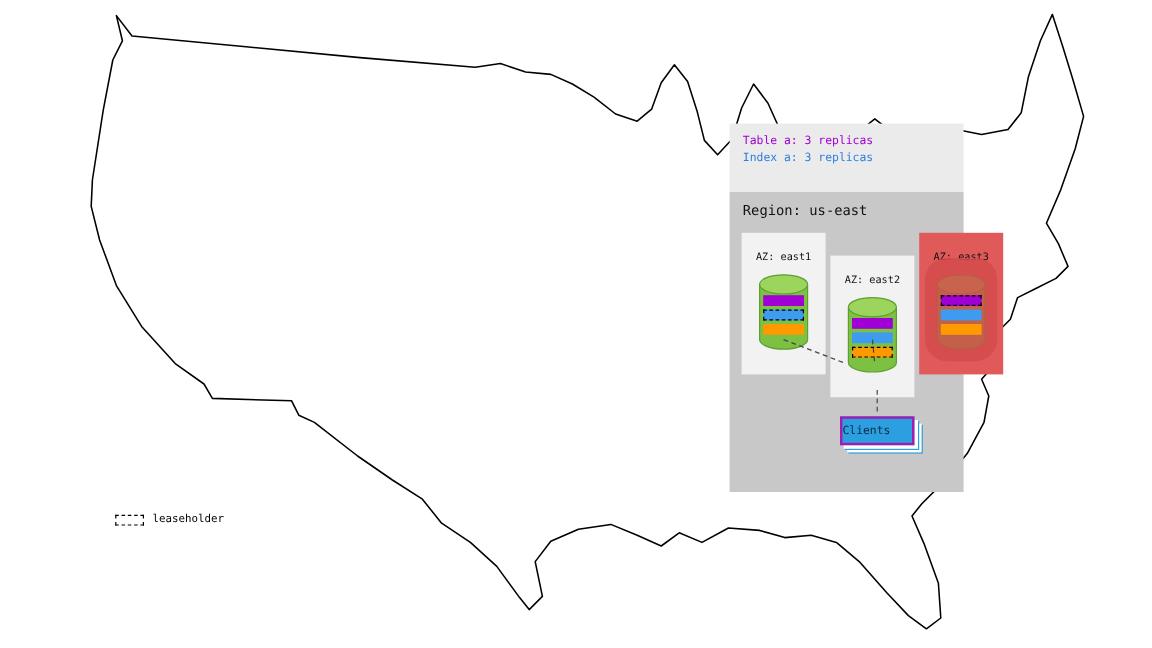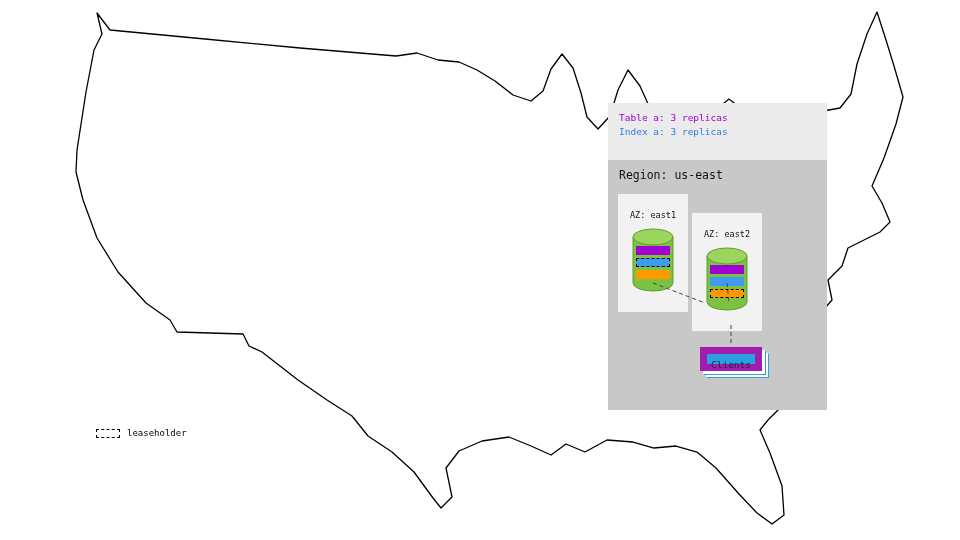--- a/index.html
+++ b/index.html
@@ -1,43 +1,43 @@
 <!DOCTYPE html>
 <html><head>
 <meta charset="utf-8">
 <style>
   html,body{margin:0;padding:0;background:#fff;}
   #canvas{position:relative;width:960px;height:540px;overflow:hidden;background:#fff;
           font-family:"DejaVu Sans Mono",monospace;}
   
   #map-svg{position:absolute;left:0;top:0;z-index:0;}
   
-  #diagram{position:absolute;left:608px;top:103px;width:219px;z-index:2;}
+  #diagram{position:absolute;left:608px;top:103px;width:195px;z-index:2;}
   .legend-panel{height:57px;background:#ebebeb;box-sizing:border-box;padding:8px 0 0 11px;}
   .legend-line{font-size:9.5px;line-height:13.5px;white-space:pre;}
   .region-panel{position:relative;height:250px;background:#c8c8c8;}
   .region-title{position:absolute;left:11px;top:8px;font-size:11.5px;color:#111;}
   .zone{position:absolute;top:34px;width:70px;height:118px;}
   .zone.z0{left:10px;} .zone.z1{left:84px;margin-top:19px;} .zone.z2{left:158px;}
   .zone-label{text-align:center;font-size:8.5px;line-height:10px;padding-top:16px;color:#111;}
   .db-wrap{position:relative;width:46px;height:66px;margin:8px auto 0;}
   .cyl{position:absolute;left:0;top:0;width:46px;height:66px;z-index:1;}
   .cyl path,.cyl ellipse{stroke-width:1;}
   .bar{position:absolute;left:6px;width:34px;height:9px;z-index:3;box-sizing:border-box;}
   .bar.b0{top:18px;} .bar.b1{top:30px;} .bar.b2{top:42px;}
   .bar.lease{border:1.6px dashed #000;}
   .down-overlay{position:absolute;left:5px;top:21px;width:60px;height:86px;
                 border-radius:18px;z-index:2;opacity:.82;}
   .connectors{position:absolute;left:0;top:0;z-index:3;pointer-events:none;}
   .lb-box{position:absolute;left:72px;top:143px;width:102px;height:22px;background:#fff;
           border:1px solid #949494;box-sizing:border-box;font-size:9px;line-height:20px;
           text-align:center;color:#111;z-index:4;}
   .clients-box{position:absolute;left:92px;top:187px;width:62px;height:24px;background:#2b9fdf;
-          border:7px solid #a21caf;box-sizing:border-box;font-size:9.5px;line-height:22px;
-          text-align:center;color:#0d2b40;z-index:4;
+          border:2px solid #a21caf;box-sizing:border-box;font-size:9.5px;line-height:22px;
+          color:#0d2b40;z-index:4;
           box-shadow:3px 3px 0 0 #ffffff,4px 4px 0 0 #2b9fdf,6px 6px 0 0 #ffffff,7px 7px 0 0 #2b9fdf;}
   
   #map-legend{position:absolute;left:96px;top:428px;display:flex;align-items:center;gap:7px;z-index:2;}
   .lease-swatch{width:24px;height:9px;border:1.6px dashed #000;background:#fff;box-sizing:border-box;}
   .lease-label{font-size:9px;color:#000;}
 </style>
 </head>
 <body>
 
 <div id="canvas">
@@ -83,20 +83,33 @@
           <svg class="cyl" viewBox="0 0 46 66">
             <path d="M3,9 L3,55 A20,8 0 0 0 43,55 L43,9" fill="#7cc142" stroke="#5f9e2f"></path>
             <ellipse cx="23" cy="9" rx="20" ry="8" fill="#9bd55e" stroke="#5f9e2f"></ellipse>
           </svg>
           <div class="bar b0" style="background: rgb(161, 0, 212);"></div>
           <div class="bar b1" style="background: rgb(63, 155, 239);"></div>
           <div class="bar b2 lease" style="background: rgb(255, 153, 0);"></div>
         </div>
       </div>
 
+      <div class="zone z2" style="background: rgb(224, 90, 90);">
+        <div class="zone-label">AZ: east3</div>
+        <div class="down-overlay" style="background: rgb(210, 74, 74);"></div>
+        <div class="db-wrap">
+          <svg class="cyl" viewBox="0 0 46 66">
+            <path d="M3,9 L3,55 A20,8 0 0 0 43,55 L43,9" fill="#7cc142" stroke="#5f9e2f"></path>
+            <ellipse cx="23" cy="9" rx="20" ry="8" fill="#9bd55e" stroke="#5f9e2f"></ellipse>
+          </svg>
+          <div class="bar b0 lease" style="background: rgb(161, 0, 212);"></div>
+          <div class="bar b1" style="background: rgb(63, 155, 239);"></div>
+          <div class="bar b2" style="background: rgb(255, 153, 0);"></div>
+        </div>
+      </div>
 
       <svg class="connectors" width="237" height="250" viewBox="0 0 237 250">
         <line x1="45" y1="123" x2="97" y2="143" stroke="#444" stroke-width="1" stroke-dasharray="4 3"></line>
         <line x1="119" y1="123" x2="121" y2="143" stroke="#444" stroke-width="1" stroke-dasharray="4 3"></line>
         <line x1="123" y1="165" x2="123" y2="186" stroke="#444" stroke-width="1" stroke-dasharray="4 3"></line>
       </svg>
 
 
       <div class="clients-box">Clients</div>
     </div>

